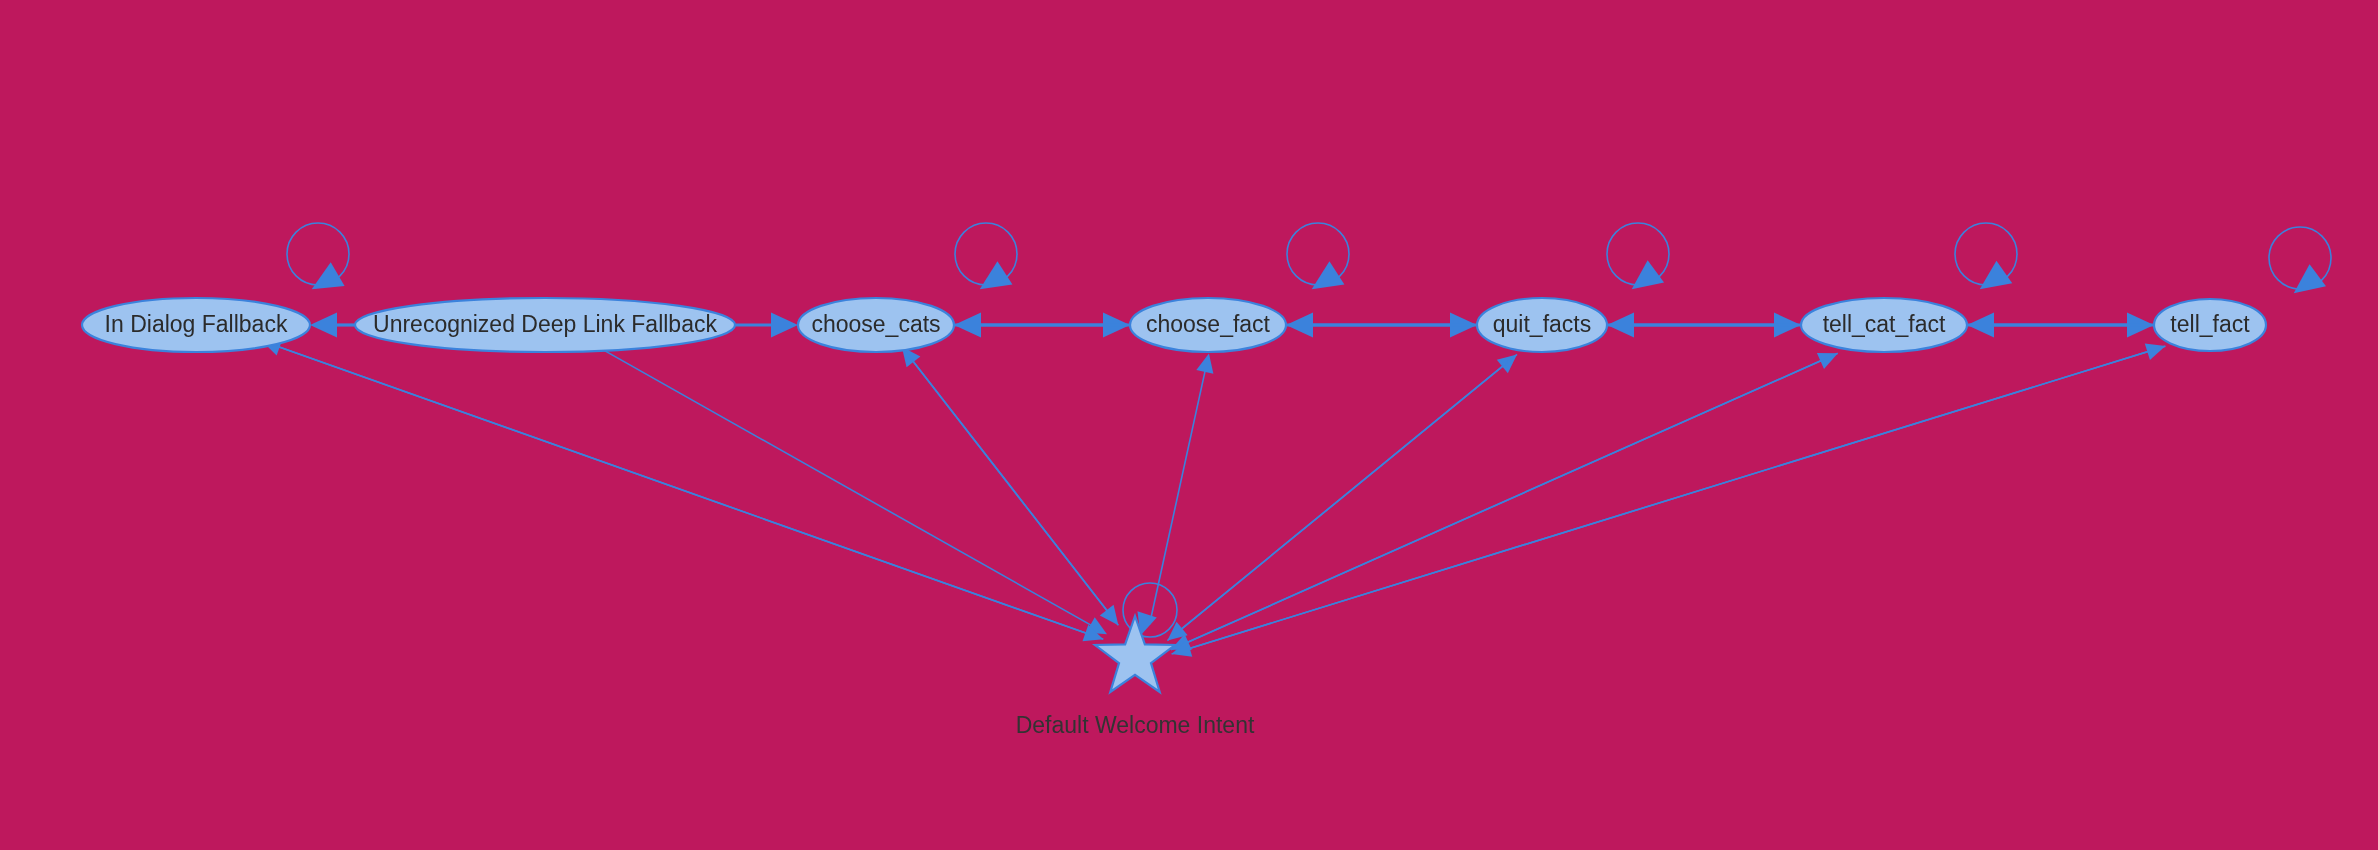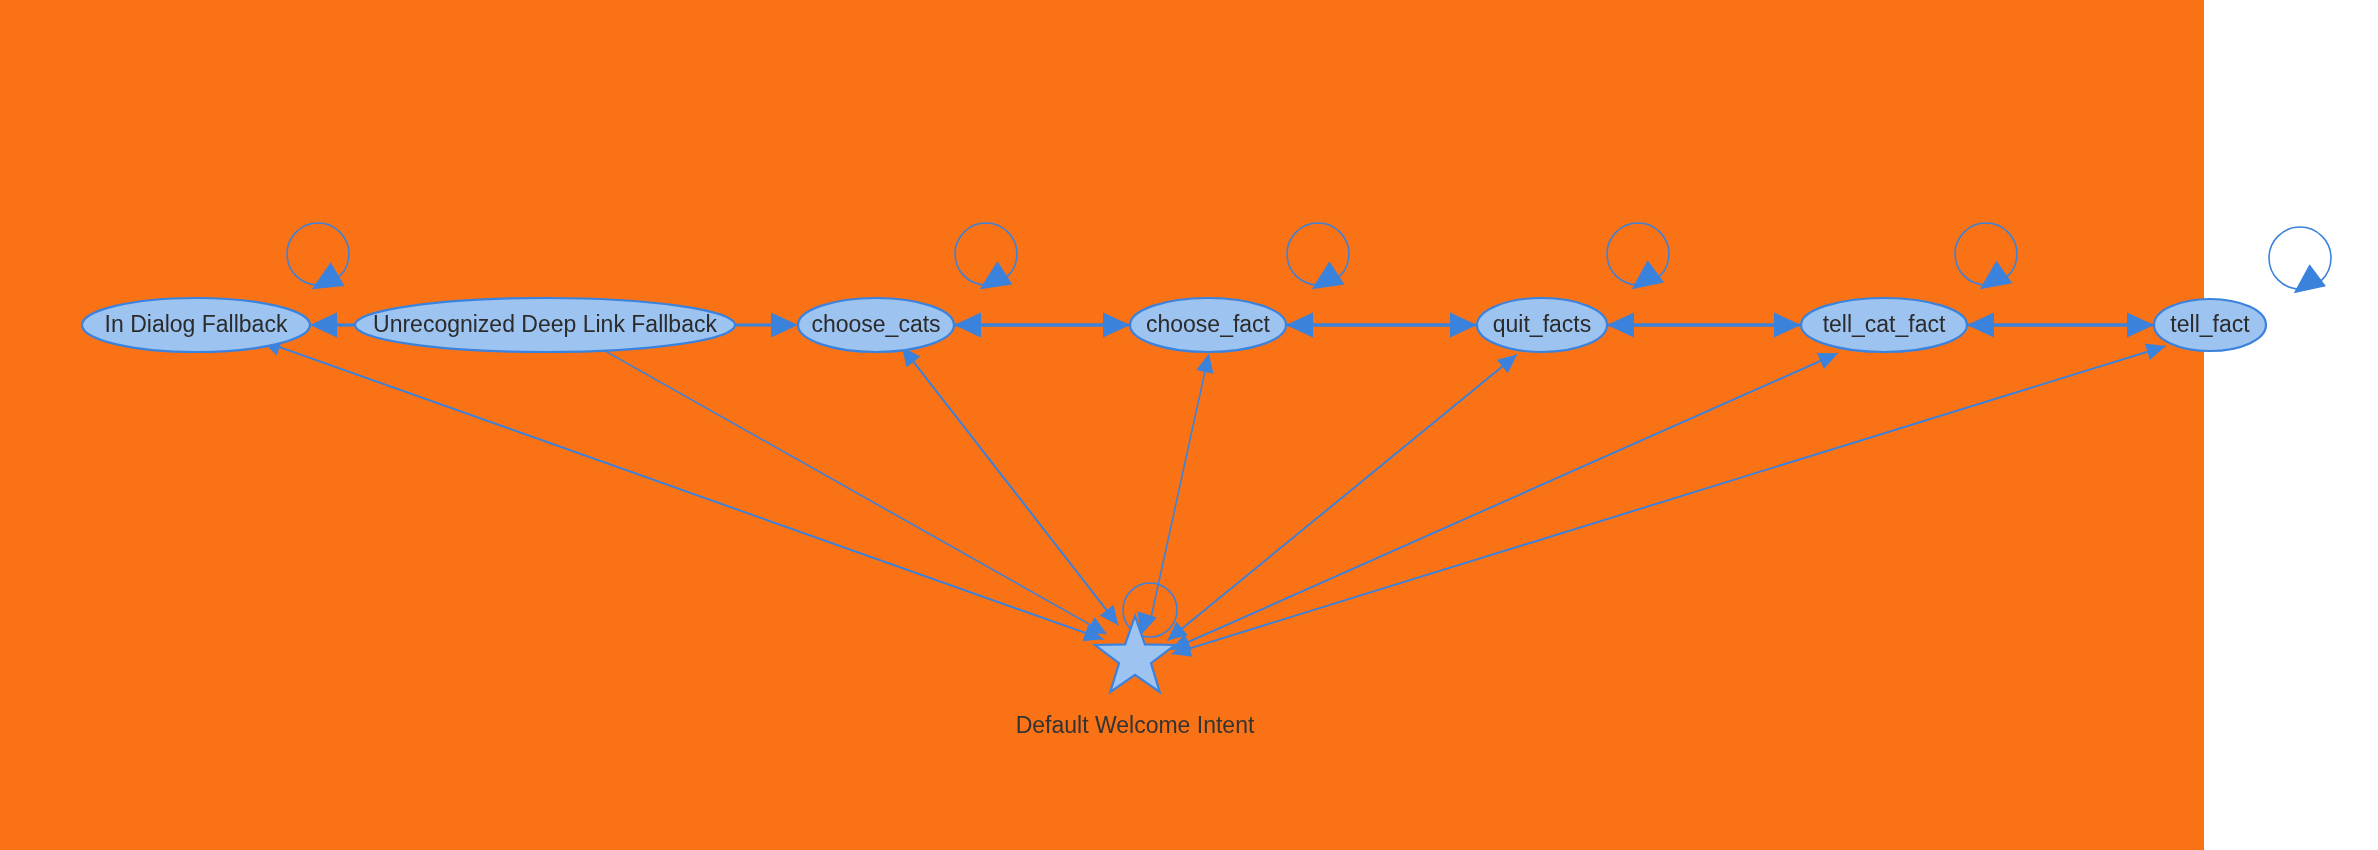--- a/index.html
+++ b/index.html
@@ -9,23 +9,23 @@
     background: #ffffff;
   }
   body {
     font-family: "Liberation Sans", sans-serif;
     width: 2378px;
     height: 850px;
     overflow: hidden;
   }
   #graph-root {
     position: relative;
-    width: 2204px;
+    width: 2378px;
     height: 850px;
-    background: #f97316;
+    background: #be185d;
   }
   #graph-svg {
     display: block;
     width: 2378px;
     height: 850px;
   }
   .node-ellipse {
     stroke-width: 2.2;
   }
   .node-star {

